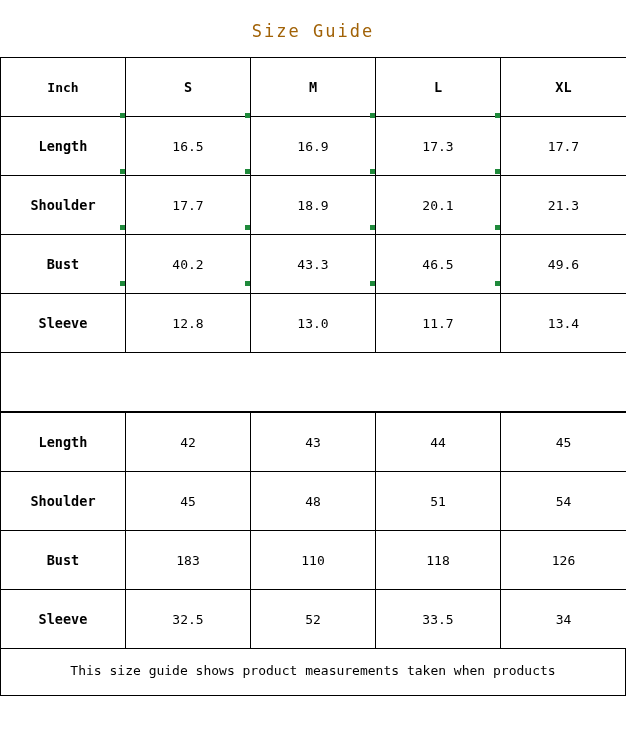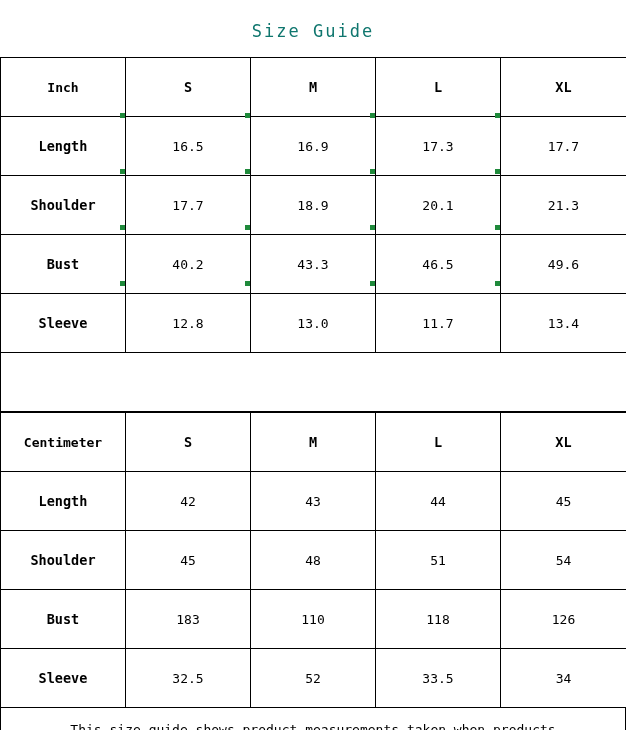--- a/index.html
+++ b/index.html
@@ -20,21 +20,21 @@
     height: 730px;
     box-sizing: border-box;
   }
   .title {
     text-align: center;
     font-size: 17px;
     letter-spacing: 2px;
     padding-top: 21px;
     padding-bottom: 16px;
     font-family: "DejaVu Sans Mono", monospace;
-    color: #0f766e;
+    color: #a16207;
   }
   table.size-table {
     border-collapse: collapse;
     width: 626px;
     table-layout: fixed;
   }
   table.size-table td {
     border: 1px solid #000000;
     height: 56px;
     text-align: center;
@@ -154,27 +154,20 @@
   <div class="tbl-wrap">
     <table class="size-table">
       <colgroup>
         <col class="c0">
           <col class="c1">
           <col class="c2">
           <col class="c3">
           <col class="c4">
       </colgroup>
       <tbody>
-        <tr>
-          <td class="unit">Centimeter</td>
-          <td class="colhead">S</td>
-          <td class="colhead">M</td>
-          <td class="colhead">L</td>
-          <td class="colhead">XL</td>
-        </tr>
         <tr>
           <td class="rowhead">Length</td>
           <td>42</td>
           <td>43</td>
           <td>44</td>
           <td>45</td>
         </tr>
         <tr>
           <td class="rowhead">Shoulder</td>
           <td>45</td>

